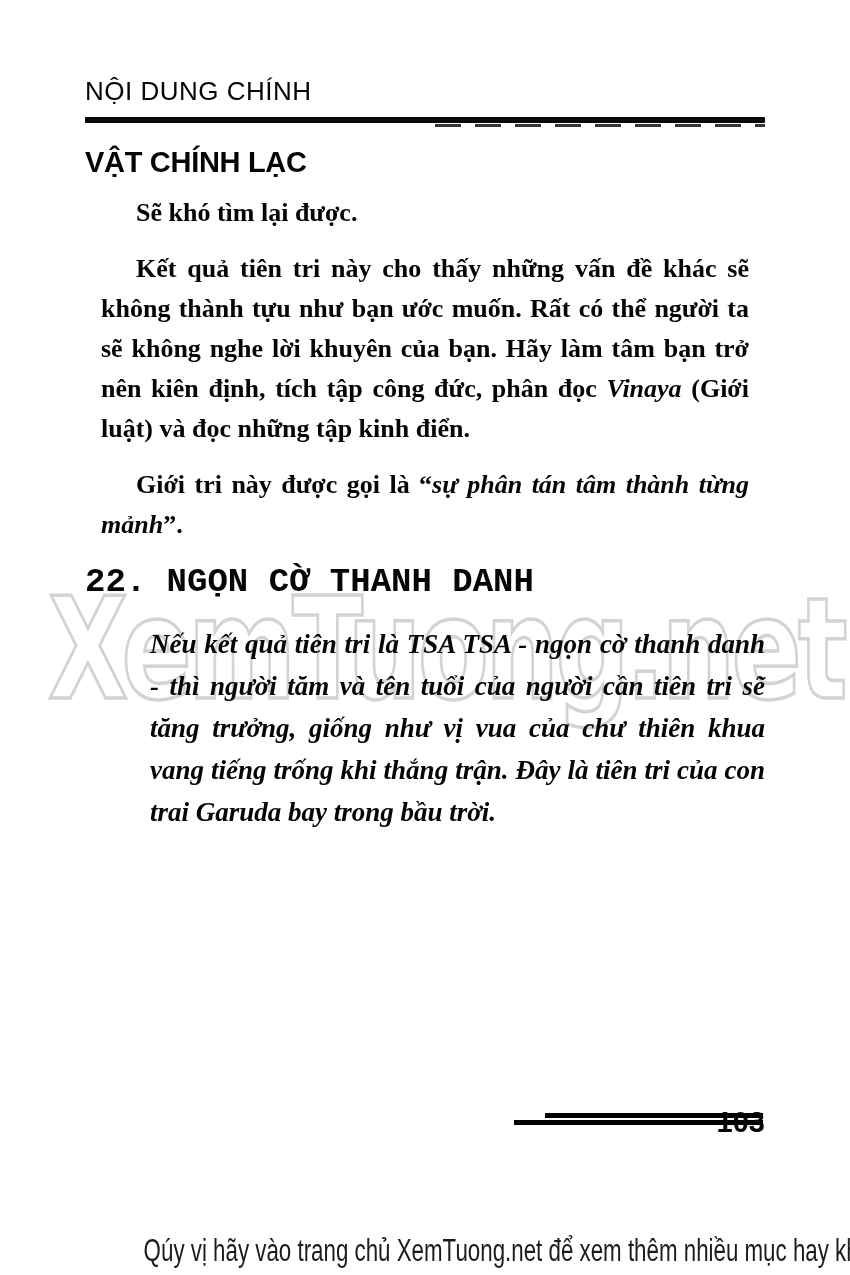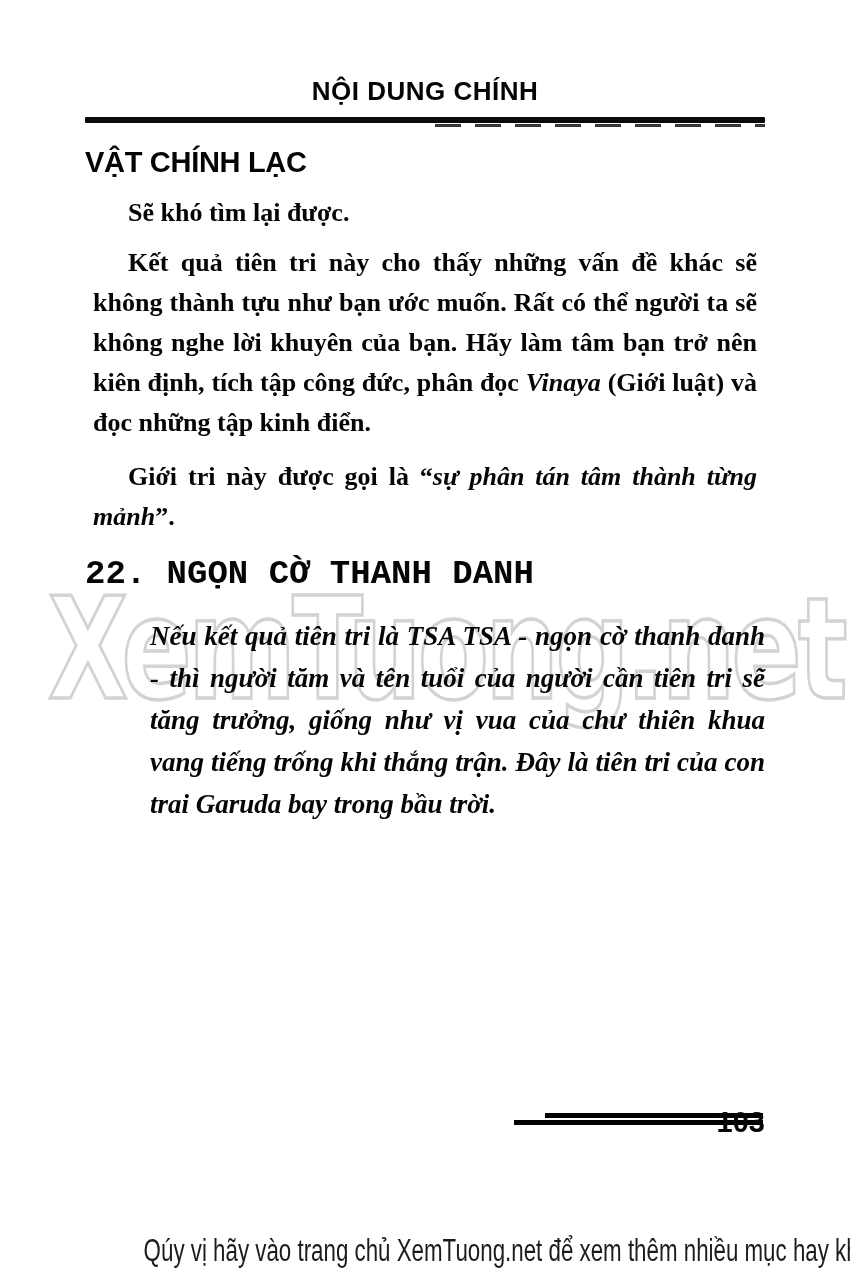--- a/index.html
+++ b/index.html
@@ -37,23 +37,23 @@
     transform-origin: left center;
     user-select: none;
   }
   
   .content {
     position: relative;
     z-index: 1;
     padding: 76px 85px 0 85px;
   }
   .header-row {
-    text-align: center;
-    font-family: "Liberation Sans", sans-serif;
-    font-weight: 700;
+    text-align: left;
+    font-family: "Liberation Sans", sans-serif;
+    font-weight: 400;
     font-size: 26px;
     letter-spacing: 0.5px;
   }
   .header-rule {
     margin-top: 10px;
     height: 6px;
     background: #0a0a0a;
     border-radius: 1px;
   }
   .header-rule-artifact {
@@ -80,21 +80,21 @@
   .h-people { margin-top: 26px; }
   .h-issues { margin-top: 30px; line-height: 34px; }
   .h-banner {
     margin-top: 18px;
     font-size: 34px;
     line-height: 38px;
     letter-spacing: 0;
     font-family: Liberation Mono, monospace;
   }
   .para {
-    margin: 8px;
+    margin: 16px;
     margin-top: 12px;
     font-size: 26px;
     font-weight: 700;
     line-height: 40px;
     text-align: justify;
     text-indent: 35px;
   }
   .para.first { margin-top: 14px; text-align: left; }
   .para.tight { margin-top: 10px; }
   .para.named { margin-top: 14px; }

